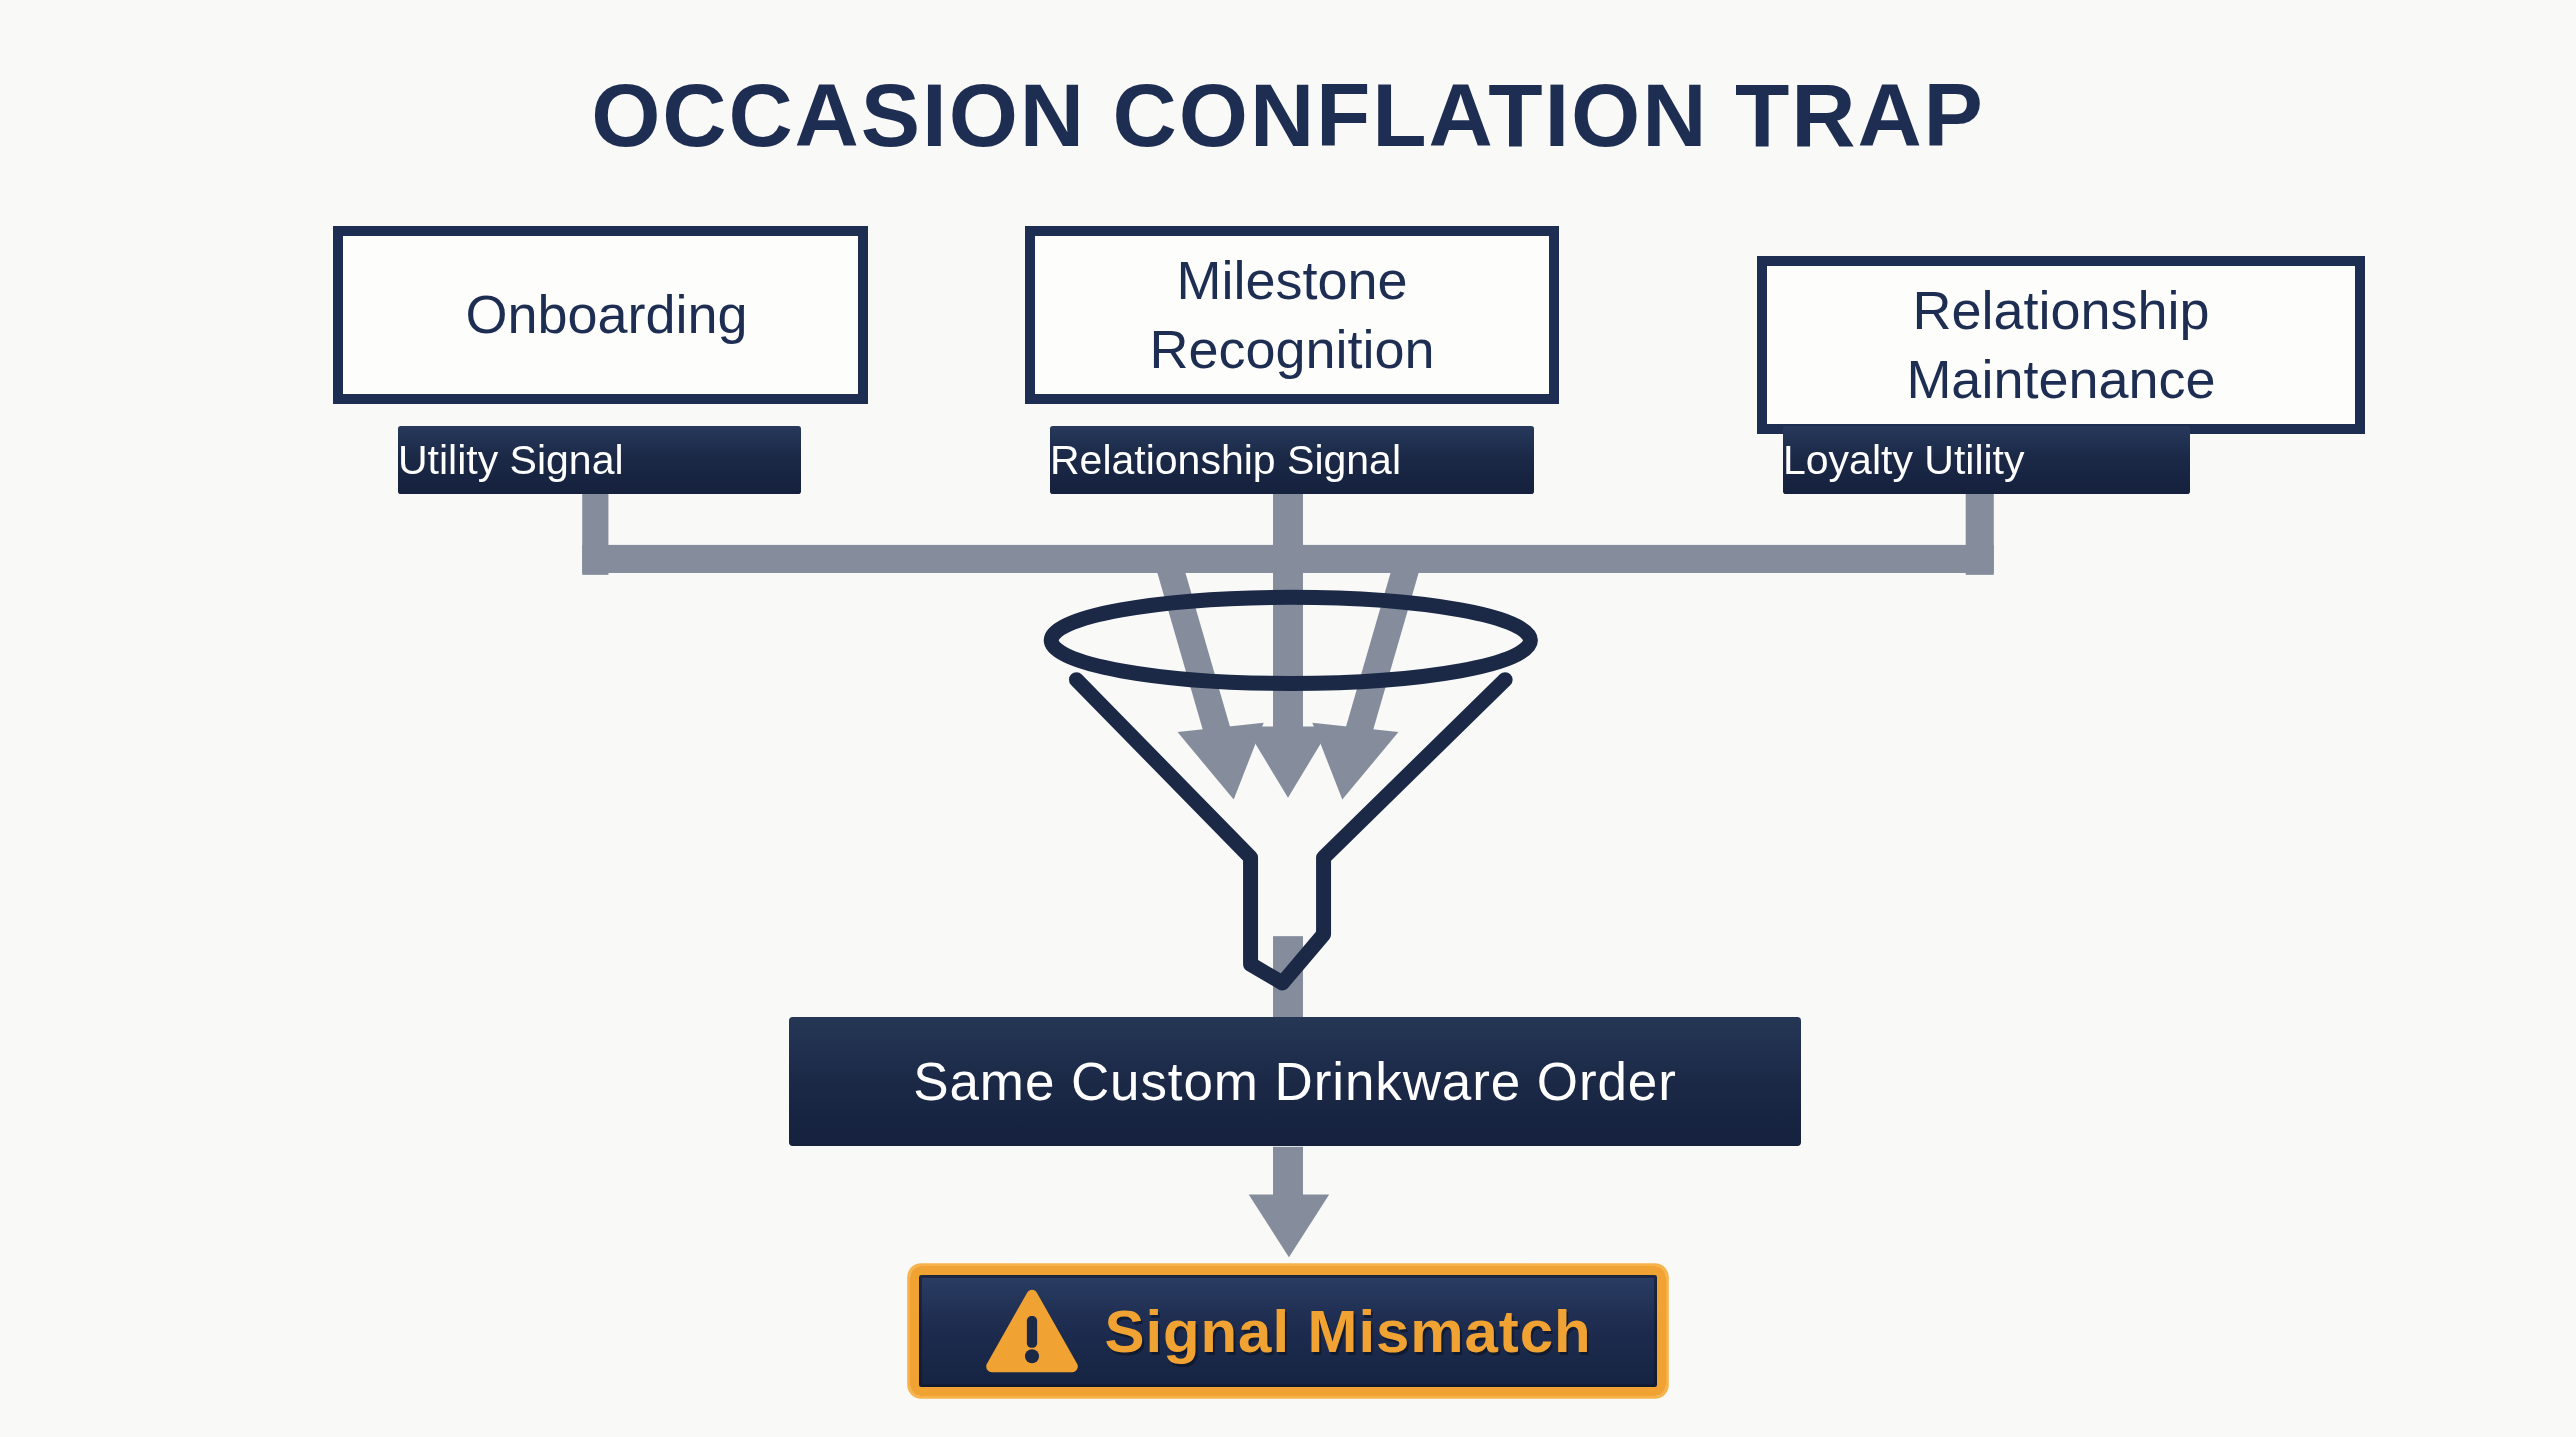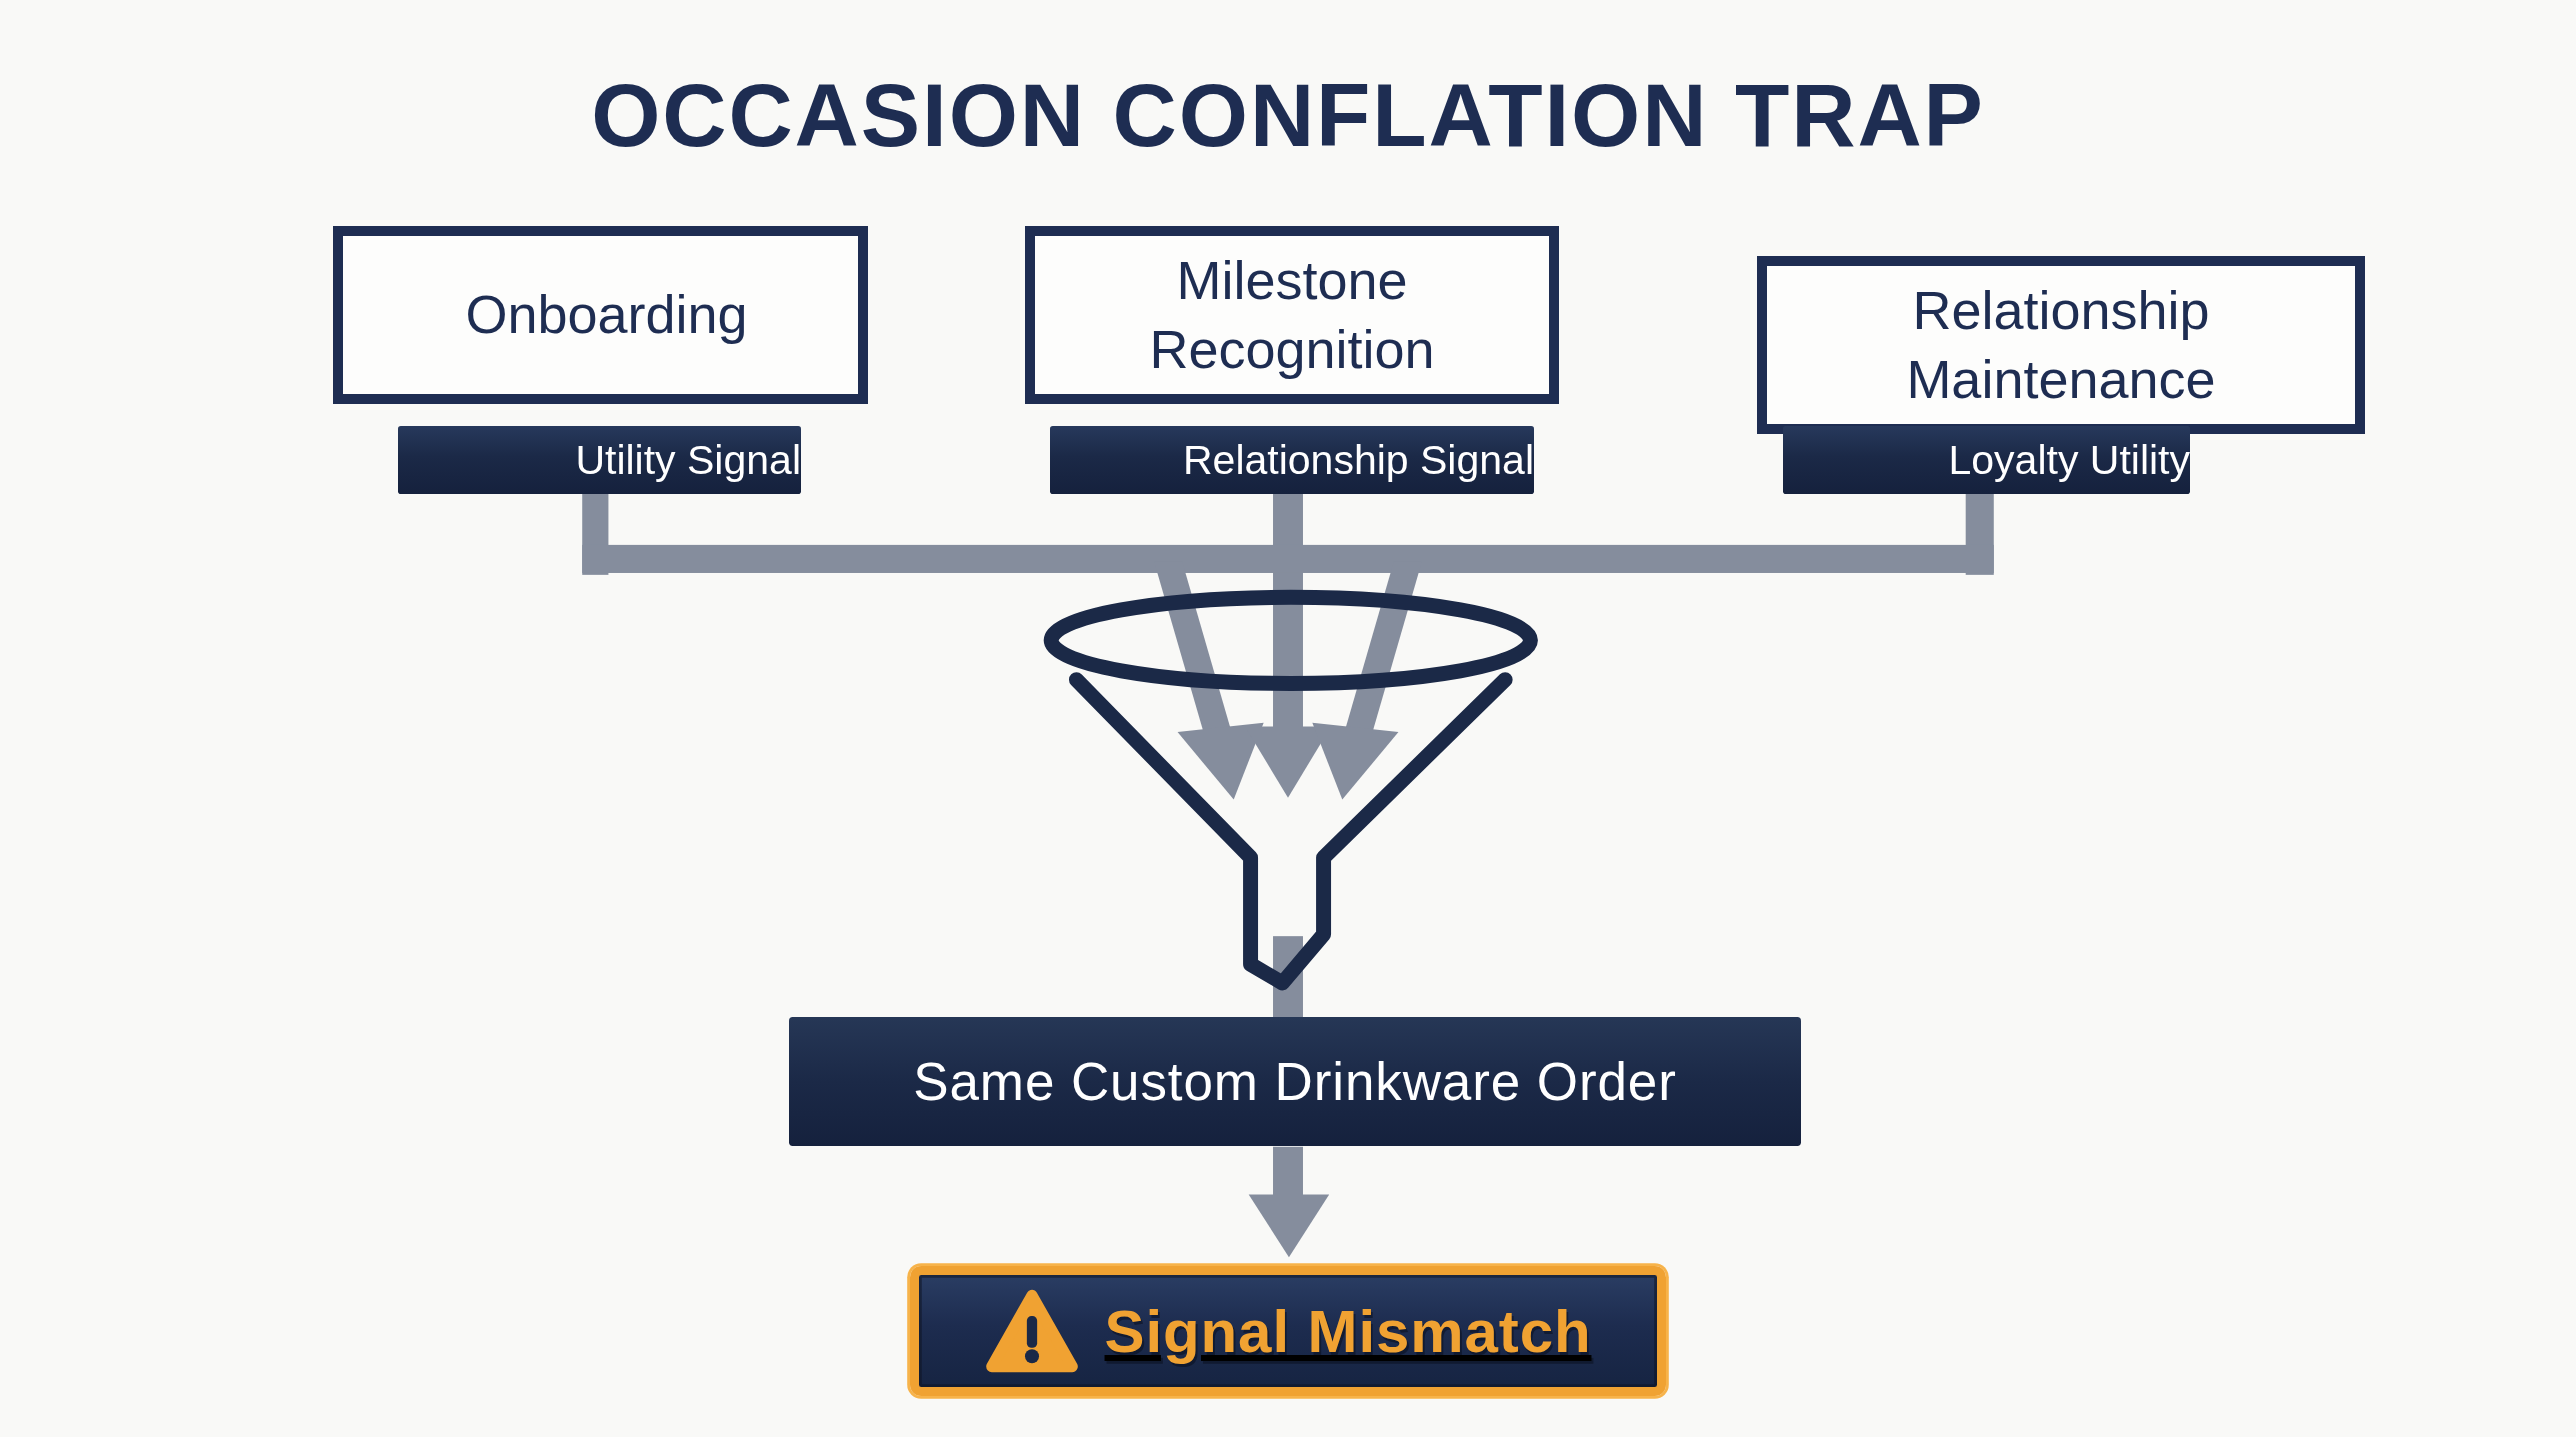--- a/index.html
+++ b/index.html
@@ -38,21 +38,21 @@
     font-size:54px;font-weight:500;line-height:1.28;
     color:var(--navy);
     z-index:2;
   }
   .box-1{left:333px;width:535px;padding-left:12px;}
   .box-2{left:1025px;width:534px;}
   .box-3{left:1757px;width:608px;margin-top:30px;}
   .badge{
     position:absolute;top:426px;height:68px;
     background:linear-gradient(180deg,#27395c 0%,#1b2947 45%,#15213d 100%);
-    display:flex;align-items:center;justify-content:flex-end;
+    display:flex;align-items:center;justify-content:flex-start;
     font-size:41px;font-weight:500;
     color:var(--white);
     border-radius:2.8px;
     z-index:2;
   }
   .badge-1{left:398px;width:403px;}
   .badge-2{left:1050px;width:484px;}
   .badge-3{left:1783px;width:407px;}
   .output-box{
     position:absolute;left:789px;top:1017px;width:1012px;height:129px;
@@ -65,21 +65,20 @@
   }
   .warning-box{
     position:absolute;left:910px;top:1266px;width:756px;height:130px;
     background:linear-gradient(180deg,#2a3d63 0%,#1d2c4f 45%,#162442 100%);
     border:9.4px solid var(--orange);
     border-radius:11.2px;
     box-shadow:0 0 0 2.8px var(--orange-light), inset 0 0 0 2.8px rgba(15,20,35,0.55);
     display:flex;align-items:center;justify-content:center;
     gap:26px;
     z-index:2;
-    text-decoration:underline;
   }
   .warning-label{
     font-size:60px;font-weight:800;letter-spacing:0.9px;
     color:var(--orange);
     text-shadow:1.9px 2.8px 0 rgba(10,15,30,0.55);
     white-space:nowrap;
   }
   .warning-tri{width:94px;height:86px;flex:0 0 auto;}
 </style>
 </head>

